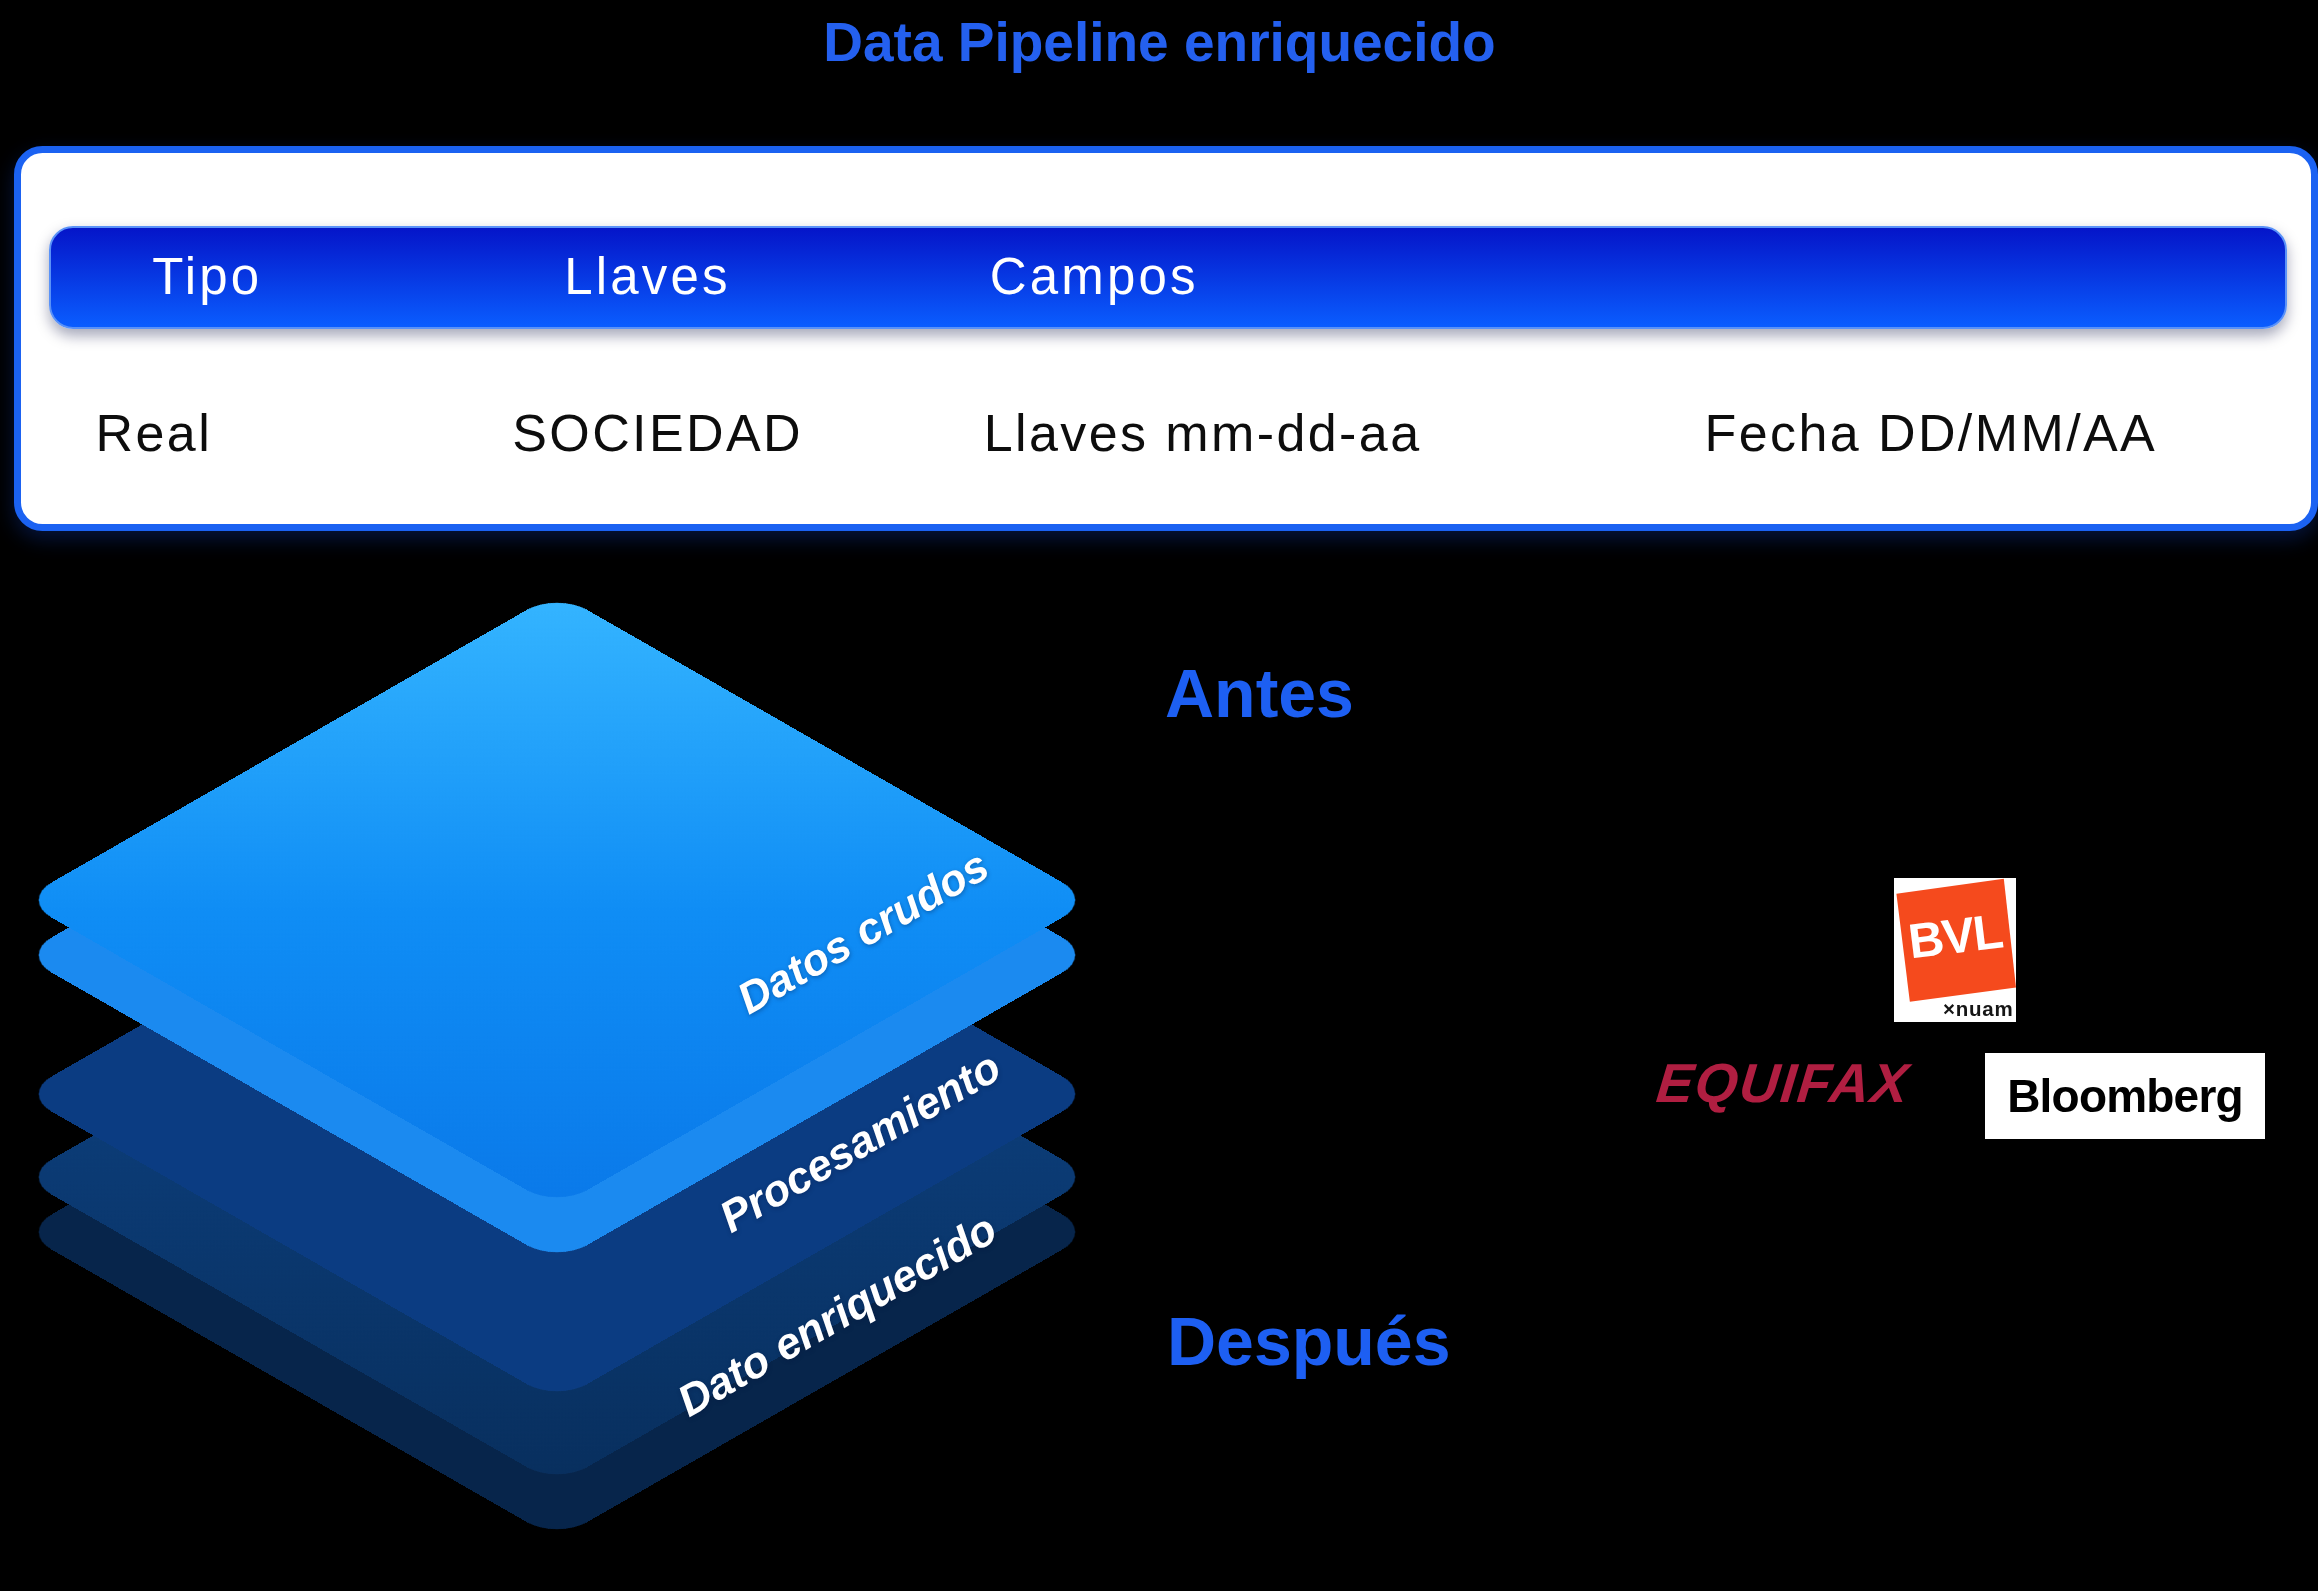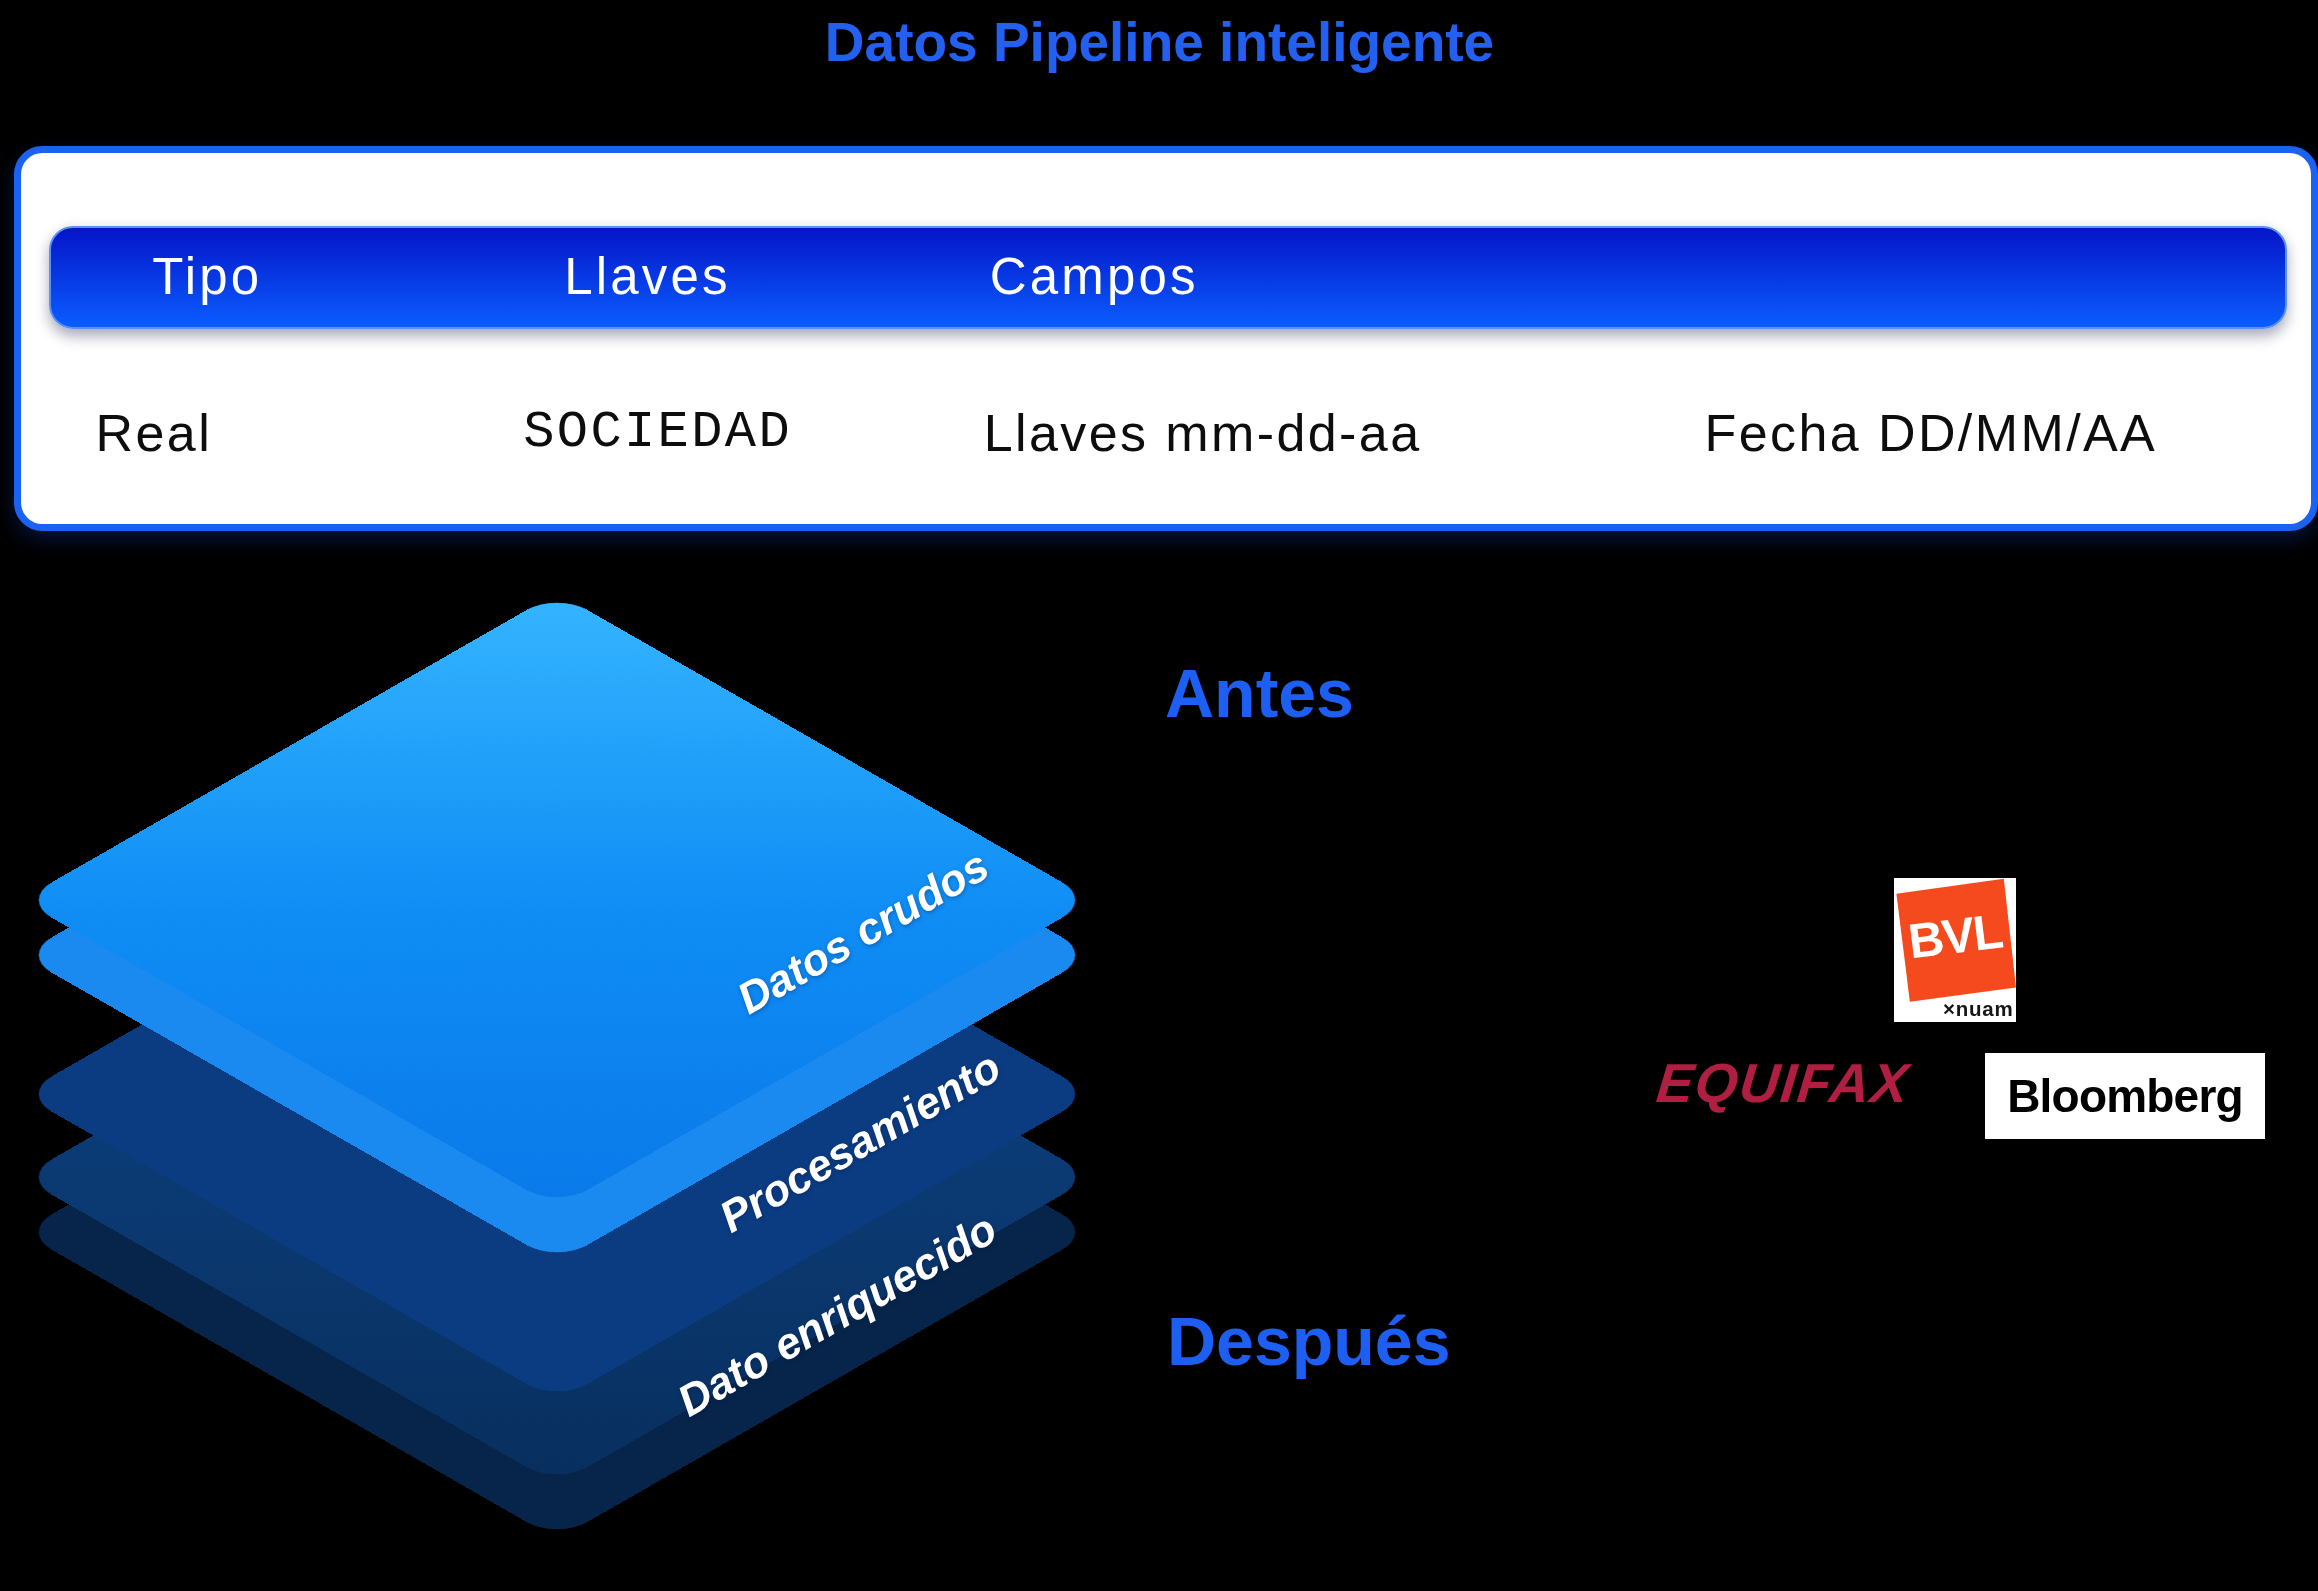--- a/index.html
+++ b/index.html
@@ -33,21 +33,21 @@
     transform:translateX(-50%); color:#ffffff; font-size:51px; font-weight:400;
     letter-spacing:3.2px; white-space:nowrap;
   }
   .hc0 { left:7.0%; } .hc1 { left:26.7%; } .hc2 { left:46.7%; } .hc3 { left:72.3%; }
 
   .row-cell {
     position:absolute; top:250px; height:60px; line-height:60px;
     transform:translateX(-50%); color:#0d0d0d; font-size:52px; font-weight:400;
     letter-spacing:2.4px; white-space:nowrap;
   }
-  .rc0 { left:5.8%; } .rc1 { left:27.8%;font-family:Liberation Mono, monospace; } .rc2 { left:51.6%; } .rc3 { left:83.4%; }
+  .rc0 { left:5.8%; } .rc1 { left:27.8%; } .rc2 { left:51.6%; } .rc3 { left:83.4%; }
 
   
   .slab { position:absolute; left:178px; width:758px; height:758px; }
   .slab-top    { top:521px;  z-index:3; }
   .slab-middle { top:660px;  z-index:2; }
   .slab-bottom { top:798px; z-index:1; }
   .slab .side, .slab .face {
     position:absolute; left:0; width:100%; height:100%;
     border-radius:43px; transform:rotateX(55deg) rotateZ(45deg);
   }
@@ -109,21 +109,21 @@
   }
   .logo-bloomberg span {
     color:#000000; font-size:46px; font-weight:700; letter-spacing:-0.8px; white-space:nowrap;
   }
 </style>
 </head>
 <body>
 
 <div class="stage">
 
-  <div class="title">Datos Pipeline inteligente</div>
+  <div class="title">Data Pipeline enriquecido</div>
 
   <div class="card">
     <div class="header-bar">
       <span class="header-cell hc0">Tipo</span>
       <span class="header-cell hc1">Llaves</span>
       <span class="header-cell hc2">Campos</span>
     </div>
     <div>
       <span class="row-cell rc0">Real</span>
       <span class="row-cell rc1">SOCIEDAD</span>

